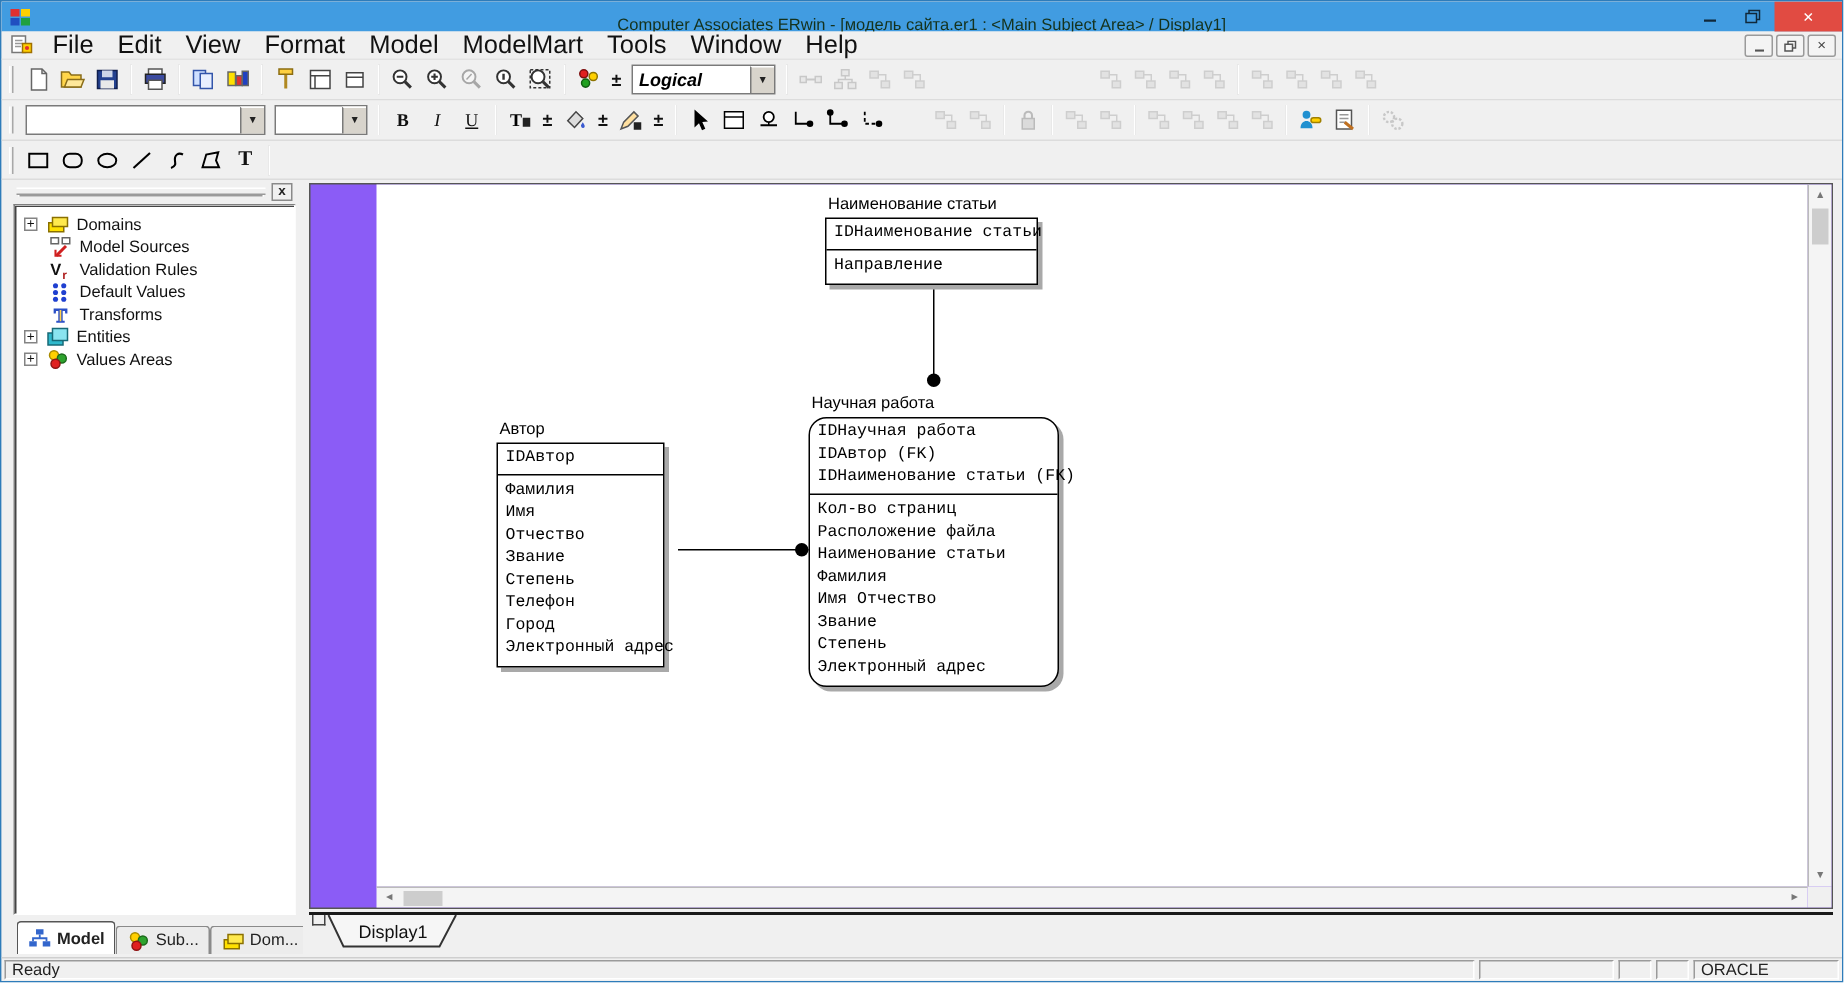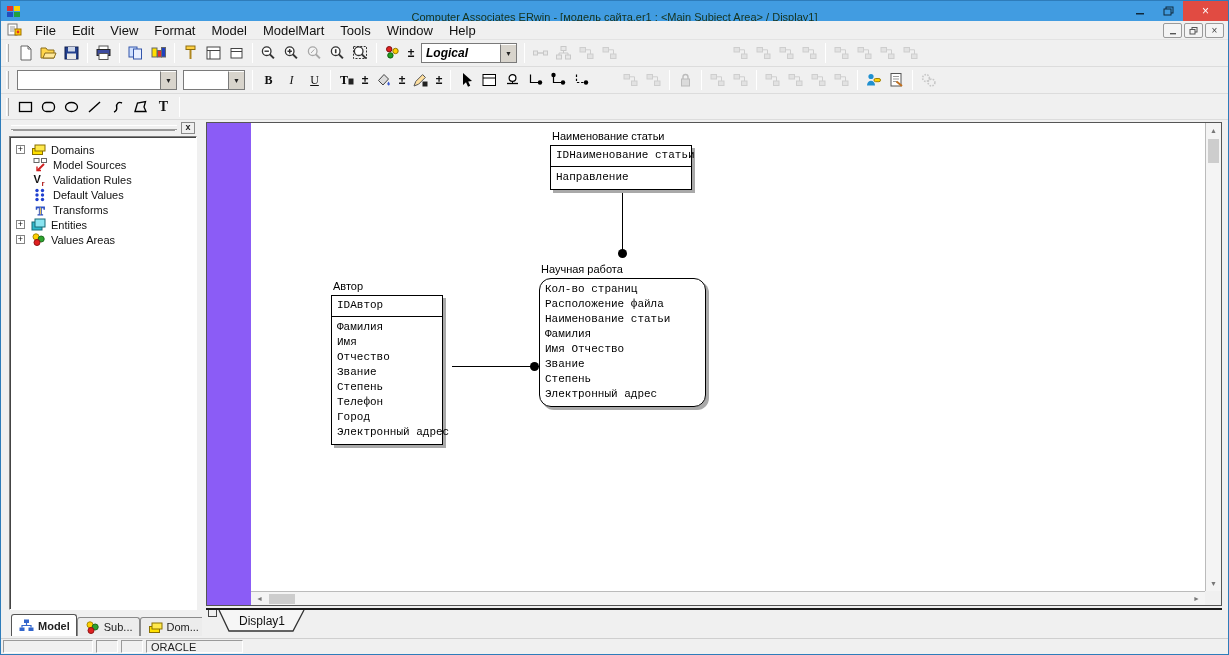--- a/index.html
+++ b/index.html
@@ -10,21 +10,21 @@
   .titlebar { height:20px; background:#419ce1; display:flex; align-items:center; position:relative; flex:0 0 auto; }
   .app-logo { width:16px; height:14px; margin-left:5px; }
   .title-text { position:absolute; left:0; right:0; text-align:center; font-size:11px; color:#15321c; white-space:nowrap;margin-top:12px; }
   .title-btns { margin-left:auto; display:flex; height:100%; z-index:2; }
   .tb-btn { width:29px; height:100%; display:flex; align-items:center; justify-content:center; color:#123; font-size:11px; }
   .tb-close { width:45px; background:#e14b42; color:#fff; font-size:12px; }
 
   
   .menubar { height:19px; background:#f0f0f0; border-bottom:1px solid #e3e3e3; display:flex; align-items:center; position:relative; flex:0 0 auto; }
   .menu-logo { width:16px; height:14px; margin:0 4px 0 6px; }
-  .menu-item { font-size:13px; color:#111; padding:16px 8px;text-align:center; }
+  .menu-item { font-size:17px; color:#111; padding:16px 8px;text-align:center; }
   .mdi-btns { position:absolute; right:4px; top:2px; display:flex; gap:2px; }
   .mdi-btn { width:19px; height:15px; background:#f4f4f4; border:1px solid #9a9a9a; border-radius:2px; display:flex; align-items:center; justify-content:center; font-size:9px; color:#444; }
 
   
   .toolbar { background:#f0f0f0; border-bottom:1px solid #dcdcdc; display:flex; align-items:center; padding:2px 2px; flex:0 0 auto; }
   .toolbar.row1 { height:27px; } .toolbar.row2 { height:27px; } .toolbar.row3 { height:26px; }
   .grip { width:3px; height:18px; border-left:1px solid #fff; border-right:1px solid #a8a8a8; margin:0 5px 0 3px; }
   .tbtn { width:23px; height:22px; display:flex; align-items:center; justify-content:center; background:transparent; border:1px solid transparent; font-size:12px; color:#111; }
   .tbtn svg { display:block; }
   .tbtn.disabled { opacity:.38; filter:grayscale(1); }
@@ -804,20 +804,25 @@
                   <div class="erow">Степень</div>
                   <div class="erow">Телефон</div>
                   <div class="erow">Город</div>
                   <div class="erow">Электронный адрес</div>
                 </div>
               </div>
             </div>
             <div class="entity" style="left: 288px; top: 139px;">
               <div class="entity-label">Научная работа</div>
               <div class="entity-box rounded" style="width: 167px;">
+                <div class="ekeys">
+                  <div class="erow">IDНаучная работа</div>
+                  <div class="erow">IDАвтор (FK)</div>
+                  <div class="erow">IDНаименование статьи (FK)</div>
+                </div>
                 <div class="eattrs">
                   <div class="erow">Кол-во страниц</div>
                   <div class="erow">Расположение файла</div>
                   <div class="erow">Наименование статьи</div>
                   <div class="erow">Фамилия</div>
                   <div class="erow">Имя Отчество</div>
                   <div class="erow">Звание</div>
                   <div class="erow">Степень</div>
                   <div class="erow">Электронный адрес</div>
                 </div>
@@ -842,18 +847,19 @@
           <svg width="88" height="24" viewBox="0 0 88 24">
             <path d="M1 0 L11 21 L75 21 L86 0" fill="#f6f6f6" stroke="#333" stroke-width="1.3"></path>
           </svg>
           <div class="lbl">Display1</div>
         </div>
       </div>
     </div>
   </div>
 
   <div class="statusbar">
+    <div class="pane grow">Ready</div>
     <div class="pane" style="width:90px;"></div>
     <div class="pane" style="width:22px;"></div>
     <div class="pane" style="width:22px;"></div>
     <div class="pane" style="width:97px;">ORACLE</div>
   </div>
 </div>
 
 </body></html>

